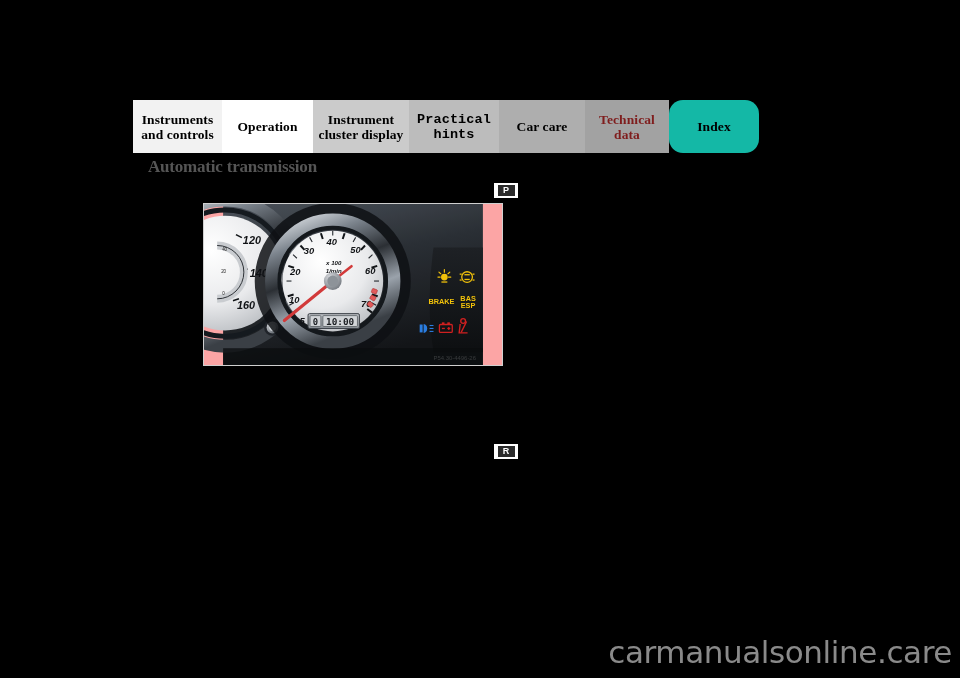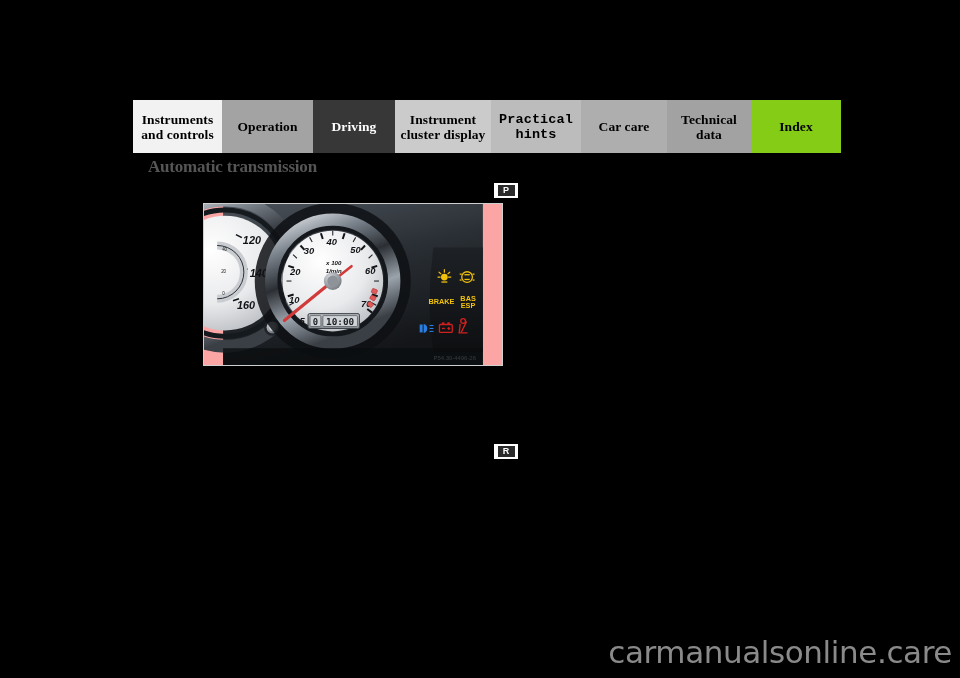--- a/index.html
+++ b/index.html
@@ -105,29 +105,28 @@
     letter-spacing: -0.4px;
     white-space: nowrap;
   }
 </style>
 </head>
 <body style="background: rgb(0, 0, 0);">
 
 <div id="tab-bar">
     <div class="tab" style="background: rgb(242, 242, 242); color: rgb(0, 0, 0); width: 89px; flex: 0 0 89px;"><span class="tab-label">Instruments
 and controls</span></div>
-    <div class="tab" style="background: #a3a3a3; color: rgb(0, 0, 0); width: 91px; flex: 0 0 91px;"><span class="tab-label">Operation</span></div>
-    <div class="tab" style="background: rgb(55, 55, 55); color: rgb(255, 255, 255); width: 82px; flex: 0 0 82px;"><span class="tab-label">Driving</span></div>
+    <div class="tab" style="background: #ffffff; color: rgb(0, 0, 0); width: 91px; flex: 0 0 91px;"><span class="tab-label">Operation</span></div>
     <div class="tab" style="background: rgb(203, 203, 203); color: rgb(0, 0, 0); width: 96px; flex: 0 0 96px;"><span class="tab-label">Instrument
 cluster display</span></div>
     <div class="tab" style="background: rgb(188, 188, 188); color: rgb(0, 0, 0); width: 90px; flex: 0 0 90px; font-family: Liberation Mono, monospace;"><span class="tab-label">Practical hints</span></div>
     <div class="tab" style="background: rgb(174, 174, 174); color: rgb(0, 0, 0); width: 86px; flex: 0 0 86px;"><span class="tab-label">Car care</span></div>
-    <div class="tab" style="background: rgb(162, 162, 162); color: #000000; width: 84px; flex: 0 0 84px;"><span class="tab-label">Technical
+    <div class="tab" style="background: rgb(162, 162, 162); color: #7f1d1d; width: 84px; flex: 0 0 84px;"><span class="tab-label">Technical
 data</span></div>
-    <div class="tab" style="background: #84cc16; color: rgb(0, 0, 0); width: 90px; flex: 0 0 90px;"><span class="tab-label">Index</span></div>
+    <div class="tab" style="background: #14b8a6; color: rgb(0, 0, 0); width: 90px; flex: 0 0 90px; border-radius: 14px;"><span class="tab-label">Index</span></div>
   </div>
 
 <div id="section-title">Automatic transmission</div>
 
 <div id="figure">
   <svg id="cluster-svg" viewBox="0 0 263 163" xmlns="http://www.w3.org/2000/svg">
     <defs>
       <linearGradient id="bgGrad" x1="0" y1="0" x2="0.35" y2="1">
         <stop offset="0" stop-color="#4f565f"></stop>
         <stop offset="0.45" stop-color="#2d3238"></stop>

